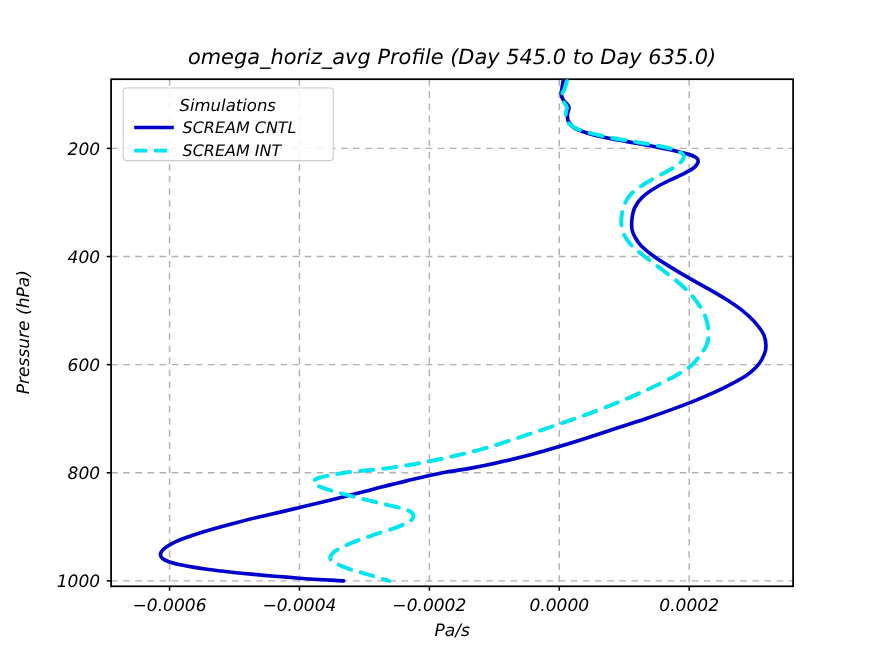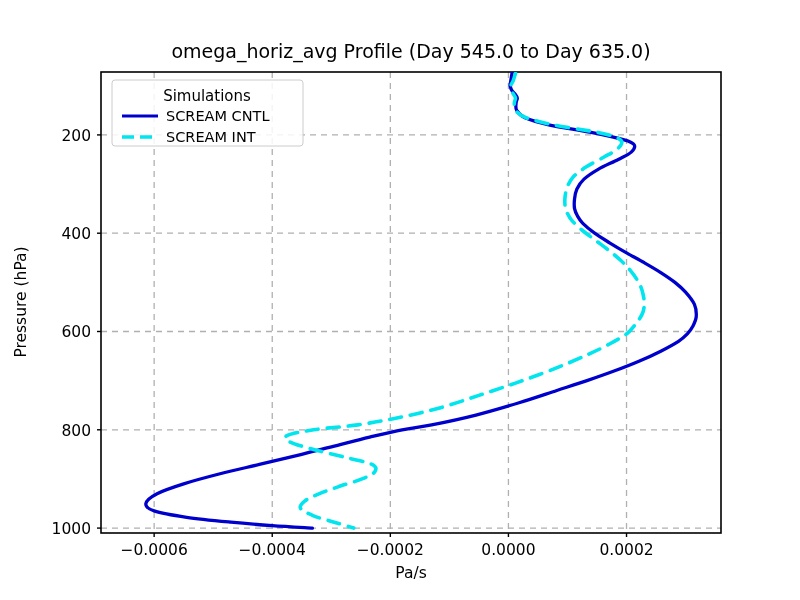--- a/index.html
+++ b/index.html
@@ -1,21 +1,21 @@
 <!DOCTYPE html>
 <html><head>
 <meta charset="utf-8">
 <style>
   html,body{margin:0;padding:0;}
   body{
     width:800px;height:600px;background:#ffffff;
     font-family:"DejaVu Sans","Liberation Sans",sans-serif;
     overflow:hidden;
   }
-  #figure{position:relative;width:800px;height:600px;}
+  #figure{position:relative;width:800px;height:600px;font-style:italic;}
   svg{display:block;}
   .tick-label{font-size:15.5px;fill:#000000;}
   .axis-title{font-size:15.5px;fill:#000000;}
   .fig-title{font-size:19px;fill:#000000;}
   .legend-title{font-size:15px;fill:#000000;}
   .legend-label{font-size:14.5px;fill:#000000;}
 </style>
 </head>
 <body>
 

